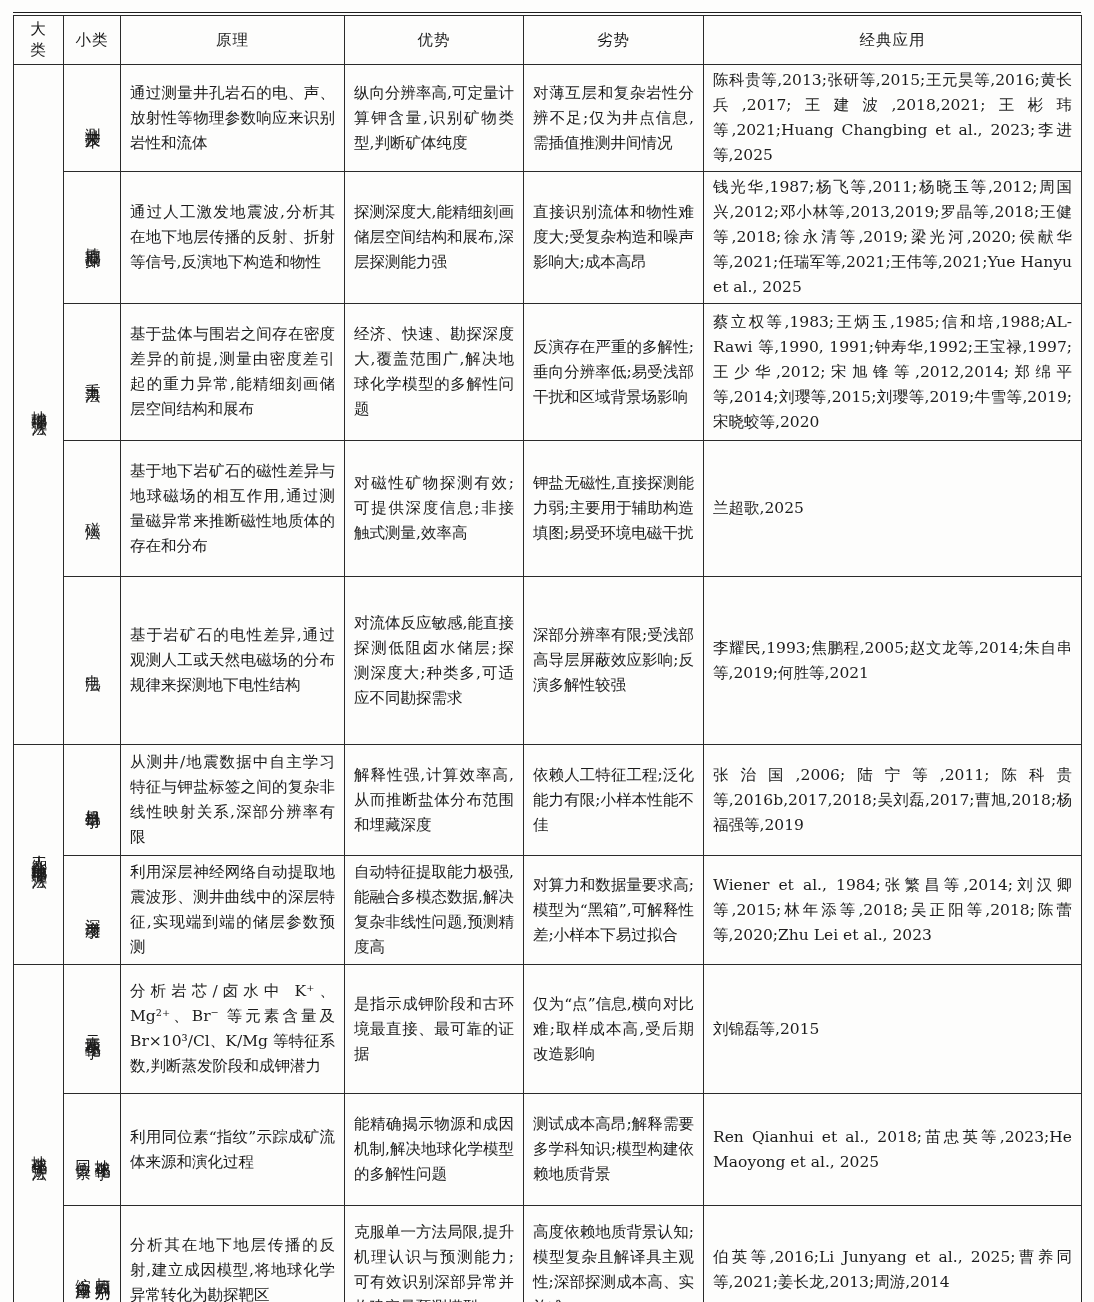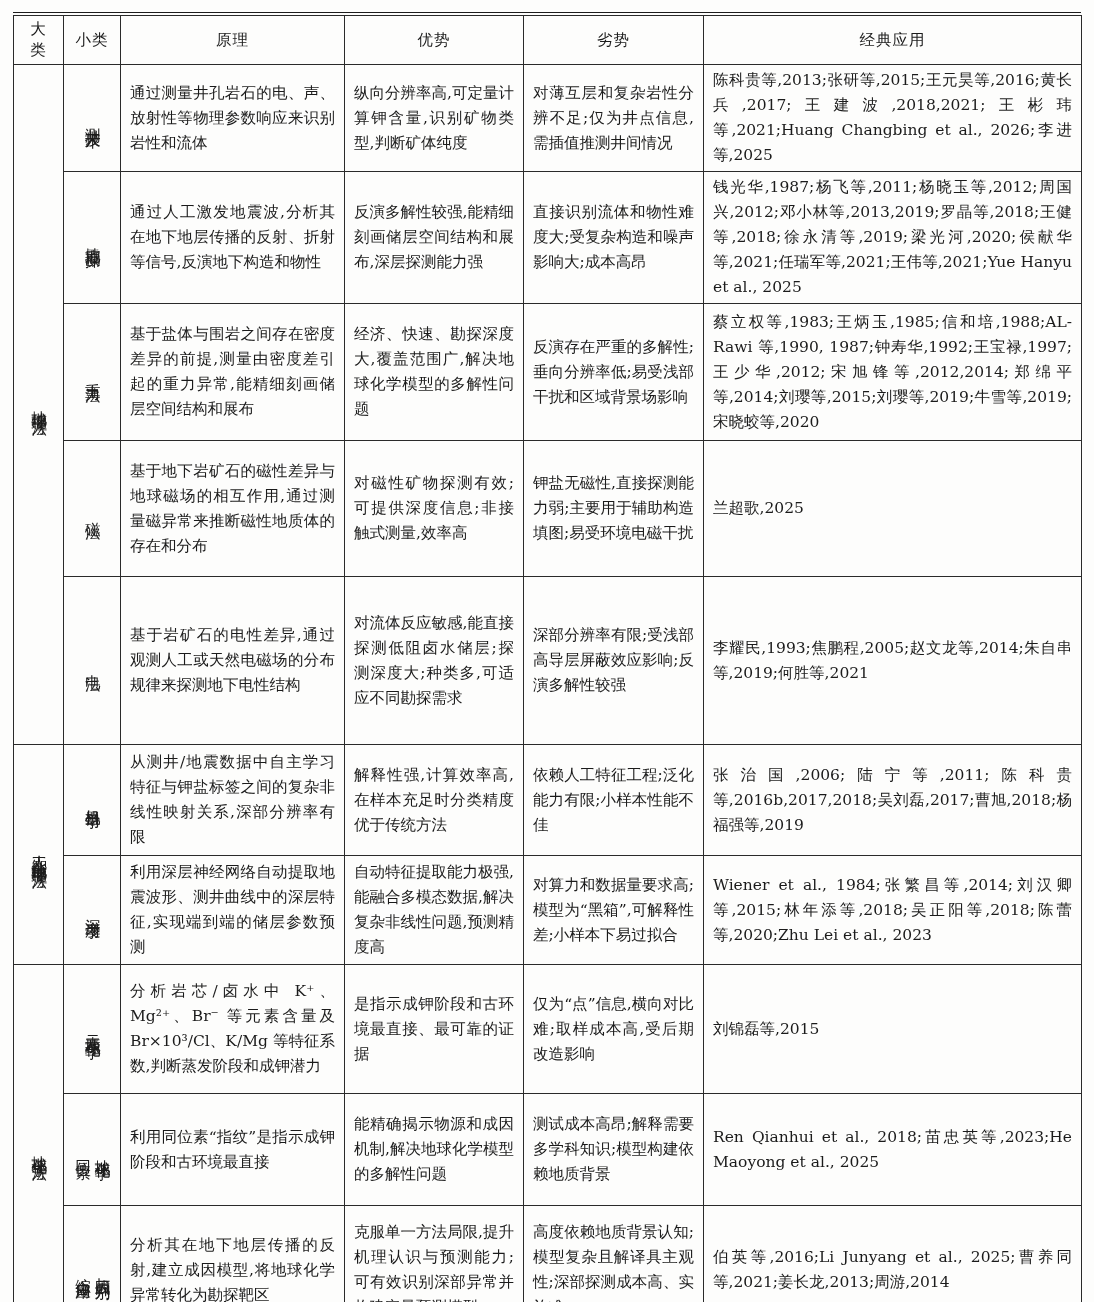--- a/index.html
+++ b/index.html
@@ -76,56 +76,56 @@
     </tr>
   </thead>
   <tbody>
 
     <tr style="height:106px">
       <td class="vcell" rowspan="5"><span class="vtext">地球物理方法</span></td>
       <td class="vcell"><span class="vtext">测井技术</span></td>
       <td class="para">通过测量井孔岩石的电、声、放射性等物理参数响应来识别岩性和流体</td>
       <td class="para">纵向分辨率高,可定量计算钾含量,识别矿物类型,判断矿体纯度</td>
       <td class="para">对薄互层和复杂岩性分辨不足;仅为井点信息,需插值推测井间情况</td>
-      <td class="para">陈科贵等,2013;张研等,2015;王元昊等,2016;黄长兵,2017;王建波,2018,2021;王彬玮等,2021;Huang Changbing et al., 2026;李进等,2025</td>
+      <td class="para">陈科贵等,2013;张研等,2015;王元昊等,2016;黄长兵,2017;王建波,2018,2021;王彬玮等,2021;Huang Changbing et al., 2023;李进等,2025</td>
     </tr>
     <tr style="height:131px">
       <td class="vcell"><span class="vtext">地震勘探</span></td>
       <td class="para">通过人工激发地震波,分析其在地下地层传播的反射、折射等信号,反演地下构造和物性</td>
-      <td class="para">反演多解性较强,能精细刻画储层空间结构和展布,深层探测能力强</td>
+      <td class="para">探测深度大,能精细刻画储层空间结构和展布,深层探测能力强</td>
       <td class="para">直接识别流体和物性难度大;受复杂构造和噪声影响大;成本高昂</td>
       <td class="para">钱光华,1987;杨飞等,2011;杨晓玉等,2012;周国兴,2012;邓小林等,2013,2019;罗晶等,2018;王健等,2018;徐永清等,2019;梁光河,2020;侯献华等,2021;任瑞军等,2021;王伟等,2021;Yue Hanyu et al., 2025</td>
     </tr>
     <tr style="height:137px">
       <td class="vcell"><span class="vtext">重力法</span></td>
       <td class="para">基于盐体与围岩之间存在密度差异的前提,测量由密度差引起的重力异常,能精细刻画储层空间结构和展布</td>
       <td class="para">经济、快速、勘探深度大,覆盖范围广,解决地球化学模型的多解性问题</td>
       <td class="para">反演存在严重的多解性;垂向分辨率低;易受浅部干扰和区域背景场影响</td>
-      <td class="para">蔡立权等,1983;王炳玉,1985;信和培,1988;AL-Rawi 等,1990, 1987;钟寿华,1992;王宝禄,1997;王少华,2012;宋旭锋等,2012,2014;郑绵平等,2014;刘璎等,2015;刘璎等,2019;牛雪等,2019;宋晓蛟等,2020</td>
+      <td class="para">蔡立权等,1983;王炳玉,1985;信和培,1988;AL-Rawi 等,1990, 1991;钟寿华,1992;王宝禄,1997;王少华,2012;宋旭锋等,2012,2014;郑绵平等,2014;刘璎等,2015;刘璎等,2019;牛雪等,2019;宋晓蛟等,2020</td>
     </tr>
     <tr style="height:136px">
       <td class="vcell"><span class="vtext">磁法</span></td>
       <td class="para">基于地下岩矿石的磁性差异与地球磁场的相互作用,通过测量磁异常来推断磁性地质体的存在和分布</td>
       <td class="para">对磁性矿物探测有效;可提供深度信息;非接触式测量,效率高</td>
       <td class="para">钾盐无磁性,直接探测能力弱;主要用于辅助构造填图;易受环境电磁干扰</td>
       <td class="para">兰超歌,2025</td>
     </tr>
     <tr style="height:168px">
       <td class="vcell"><span class="vtext">电法</span></td>
       <td class="para">基于岩矿石的电性差异,通过观测人工或天然电磁场的分布规律来探测地下电性结构</td>
       <td class="para">对流体反应敏感,能直接探测低阻卤水储层;探测深度大;种类多,可适应不同勘探需求</td>
       <td class="para">深部分辨率有限;受浅部高导层屏蔽效应影响;反演多解性较强</td>
       <td class="para">李耀民,1993;焦鹏程,2005;赵文龙等,2014;朱自串等,2019;何胜等,2021</td>
     </tr>
 
     <tr style="height:111px">
       <td class="vcell" rowspan="2"><span class="vtext">人工智能地球物理方法</span></td>
       <td class="vcell"><span class="vtext">机器学习</span></td>
       <td class="para">从测井/地震数据中自主学习特征与钾盐标签之间的复杂非线性映射关系,深部分辨率有限</td>
-      <td class="para">解释性强,计算效率高,在样本充足时分类精度优于传统方法</td>
+      <td class="para">解释性强,计算效率高,从而推断盐体分布范围和埋藏深度</td>
       <td class="para">依赖人工特征工程;泛化能力有限;小样本性能不佳</td>
       <td class="para">张治国,2006;陆宁等,2011;陈科贵等,2016b,2017,2018;吴刘磊,2017;曹旭,2018;杨福强等,2019</td>
     </tr>
     <tr style="height:109px">
       <td class="vcell"><span class="vtext">深度学习</span></td>
       <td class="para">利用深层神经网络自动提取地震波形、测井曲线中的深层特征,实现端到端的储层参数预测</td>
       <td class="para">自动特征提取能力极强,能融合多模态数据,解决复杂非线性问题,预测精度高</td>
       <td class="para">对算力和数据量要求高;模型为“黑箱”,可解释性差;小样本下易过拟合</td>
       <td class="para">Wiener et al., 1984;张繁昌等,2014;刘汉卿等,2015;林年添等,2018;吴正阳等,2018;陈蕾等,2020;Zhu Lei et al., 2023</td>
     </tr>
@@ -134,21 +134,21 @@
       <td class="vcell" rowspan="3"><span class="vtext">地球化学方法</span></td>
       <td class="vcell"><span class="vtext">元素地球化学</span></td>
       <td class="para">分析岩芯/卤水中 K⁺、Mg²⁺、Br⁻ 等元素含量及 Br×10³/Cl、K/Mg 等特征系数,判断蒸发阶段和成钾潜力</td>
       <td class="para">是指示成钾阶段和古环境最直接、最可靠的证据</td>
       <td class="para">仅为“点”信息,横向对比难;取样成本高,受后期改造影响</td>
       <td class="para">刘锦磊等,2015</td>
     </tr>
     <tr style="height:112px">
       <td class="vcell"><span class="vtext">同位素
 地球化学</span></td>
-      <td class="para">利用同位素“指纹”是指示成钾阶段和古环境最直接</td>
+      <td class="para">利用同位素“指纹”示踪成矿流体来源和演化过程</td>
       <td class="para">能精确揭示物源和成因机制,解决地球化学模型的多解性问题</td>
       <td class="para">测试成本高昂;解释需要多学科知识;模型构建依赖地质背景</td>
       <td class="para">Ren Qianhui et al., 2018;苗忠英等,2023;He Maoyong et al., 2025</td>
     </tr>
     <tr style="height:129px">
       <td class="vcell"><span class="vtext">综合应用
 与成因判别</span></td>
       <td class="para">分析其在地下地层传播的反射,建立成因模型,将地球化学异常转化为勘探靶区</td>
       <td class="para">克服单一方法局限,提升机理认识与预测能力;可有效识别深部异常并构建定量预测模型</td>
       <td class="para">高度依赖地质背景认知;模型复杂且解译具主观性;深部探测成本高、实施难。</td>

